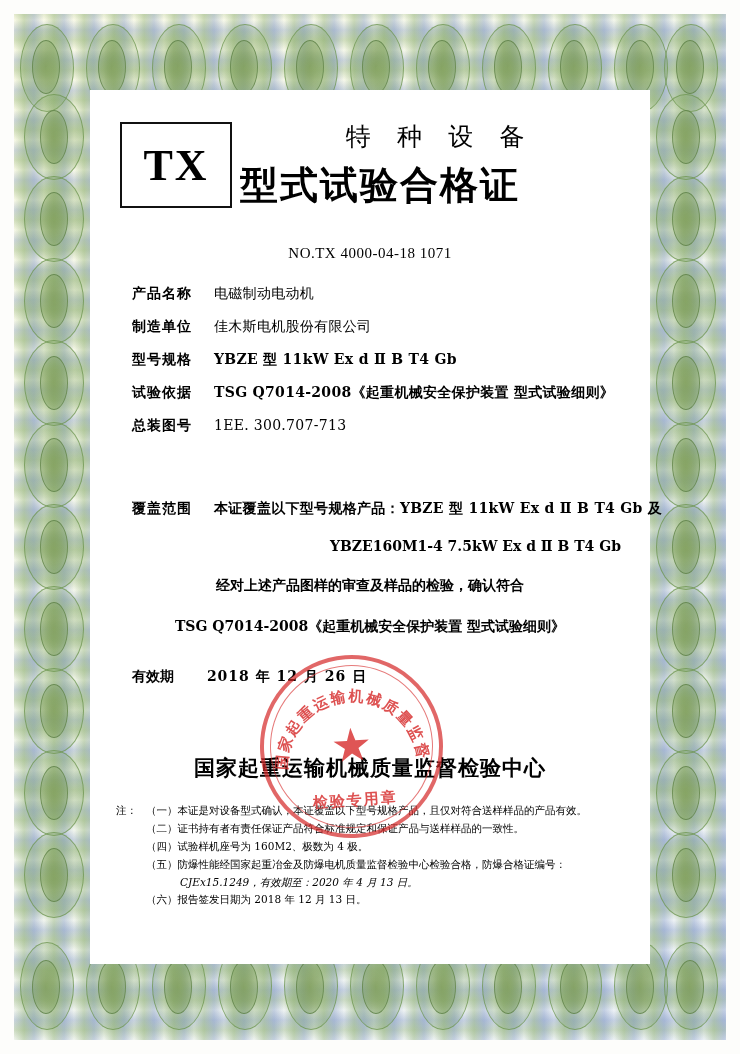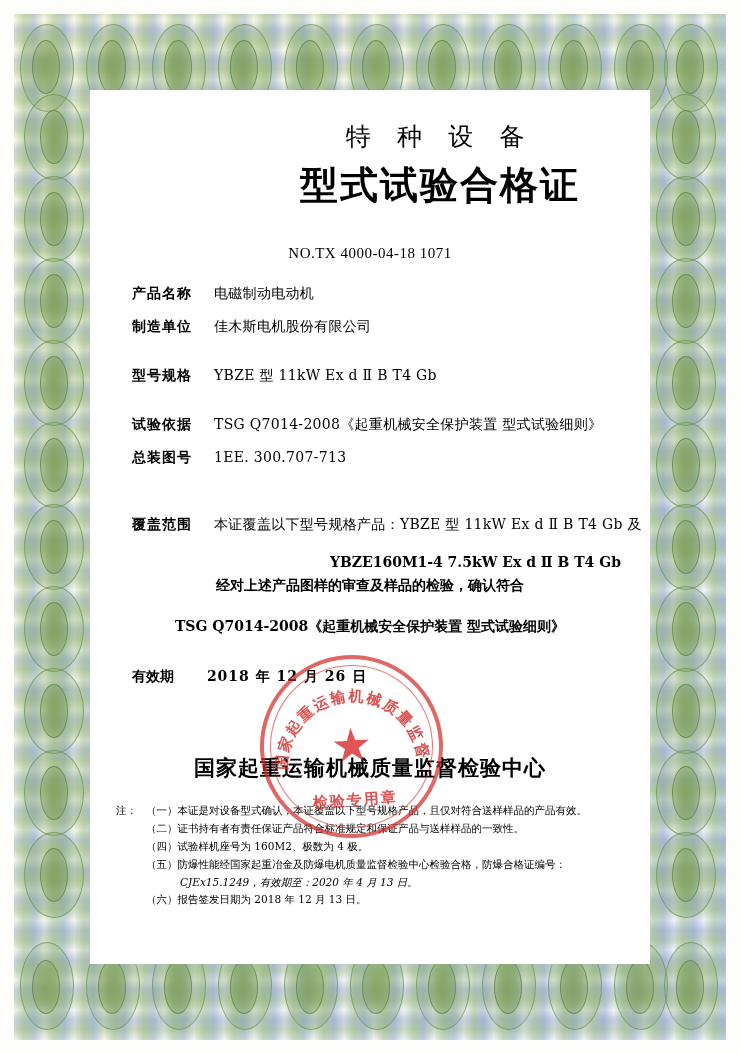--- a/index.html
+++ b/index.html
@@ -109,21 +109,21 @@
     font-family: Liberation Serif, serif;
     font-size: 25px;
     letter-spacing: 10px;
     color: #000;
   }
   .title-main {
     position: absolute;
     left: 150px;
     top: 70px;
     width: 400px;
-    text-align: center;
+    text-align: left;
     font-family: Liberation Sans, sans-serif;
     font-size: 38px;
     font-weight: bold;
     letter-spacing: 2px;
     color: #000;
     white-space: nowrap;
   }
   .serial {
     position: absolute;
     left: 0;
@@ -155,21 +155,21 @@
     font-weight: bold;
     letter-spacing: 1px;
     color: #000;
   }
   .field-value {
     font-family: "DejaVu Serif", serif;
     font-size: 14px;
     color: #000;
     letter-spacing: 0.3px;
   }
-  .field-value.bold { font-weight: normal; margin-top: 16px; }
+  .field-value.bold { font-weight: bold; }
 
   .coverage {
     position: absolute;
     left: 0;
     top: 410px;
     width: 676px;
   }
   .coverage-row1 {
     display: flex;
     align-items: baseline;
@@ -418,20 +418,23 @@
       <div class="ell green" style="right:10px; top:654px; width:58px; height:84px;"></div>
       <div class="ell green" style="right:10px; top:736px; width:58px; height:84px;"></div>
       <div class="ell green" style="right:10px; top:818px; width:58px; height:84px;"></div>
     </div>
 
     <div class="border-inner-mask"></div>
   </div>
 
   <div class="card">
 
+    <div class="tx-box">
+      <span>TX</span>
+    </div>
 
     <div class="title-top">特 种 设 备</div>
     <div class="title-main">型式试验合格证</div>
     <div class="serial">NO.TX 4000-04-18 1071</div>
 
     <div class="fields">
       <div class="field-row">
         <div class="field-label">产品名称</div>
         <div class="field-value">电磁制动电动机</div>
       </div>

